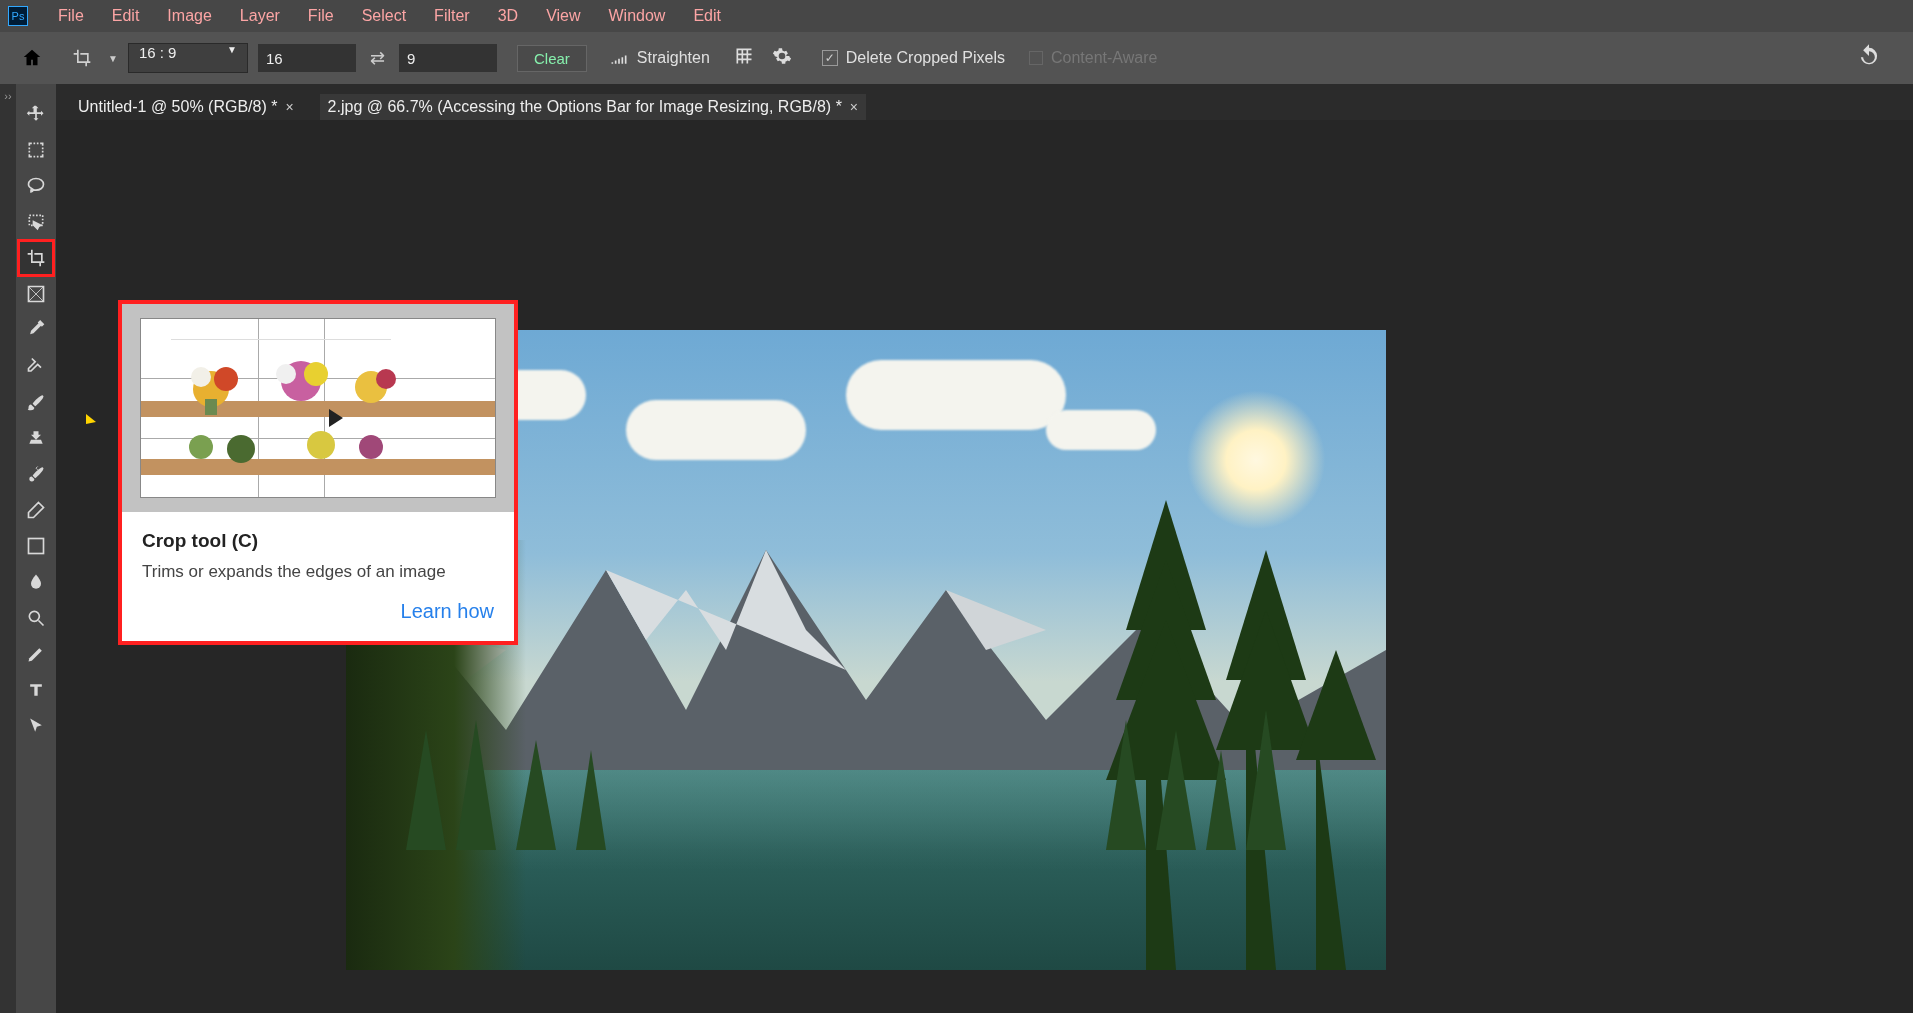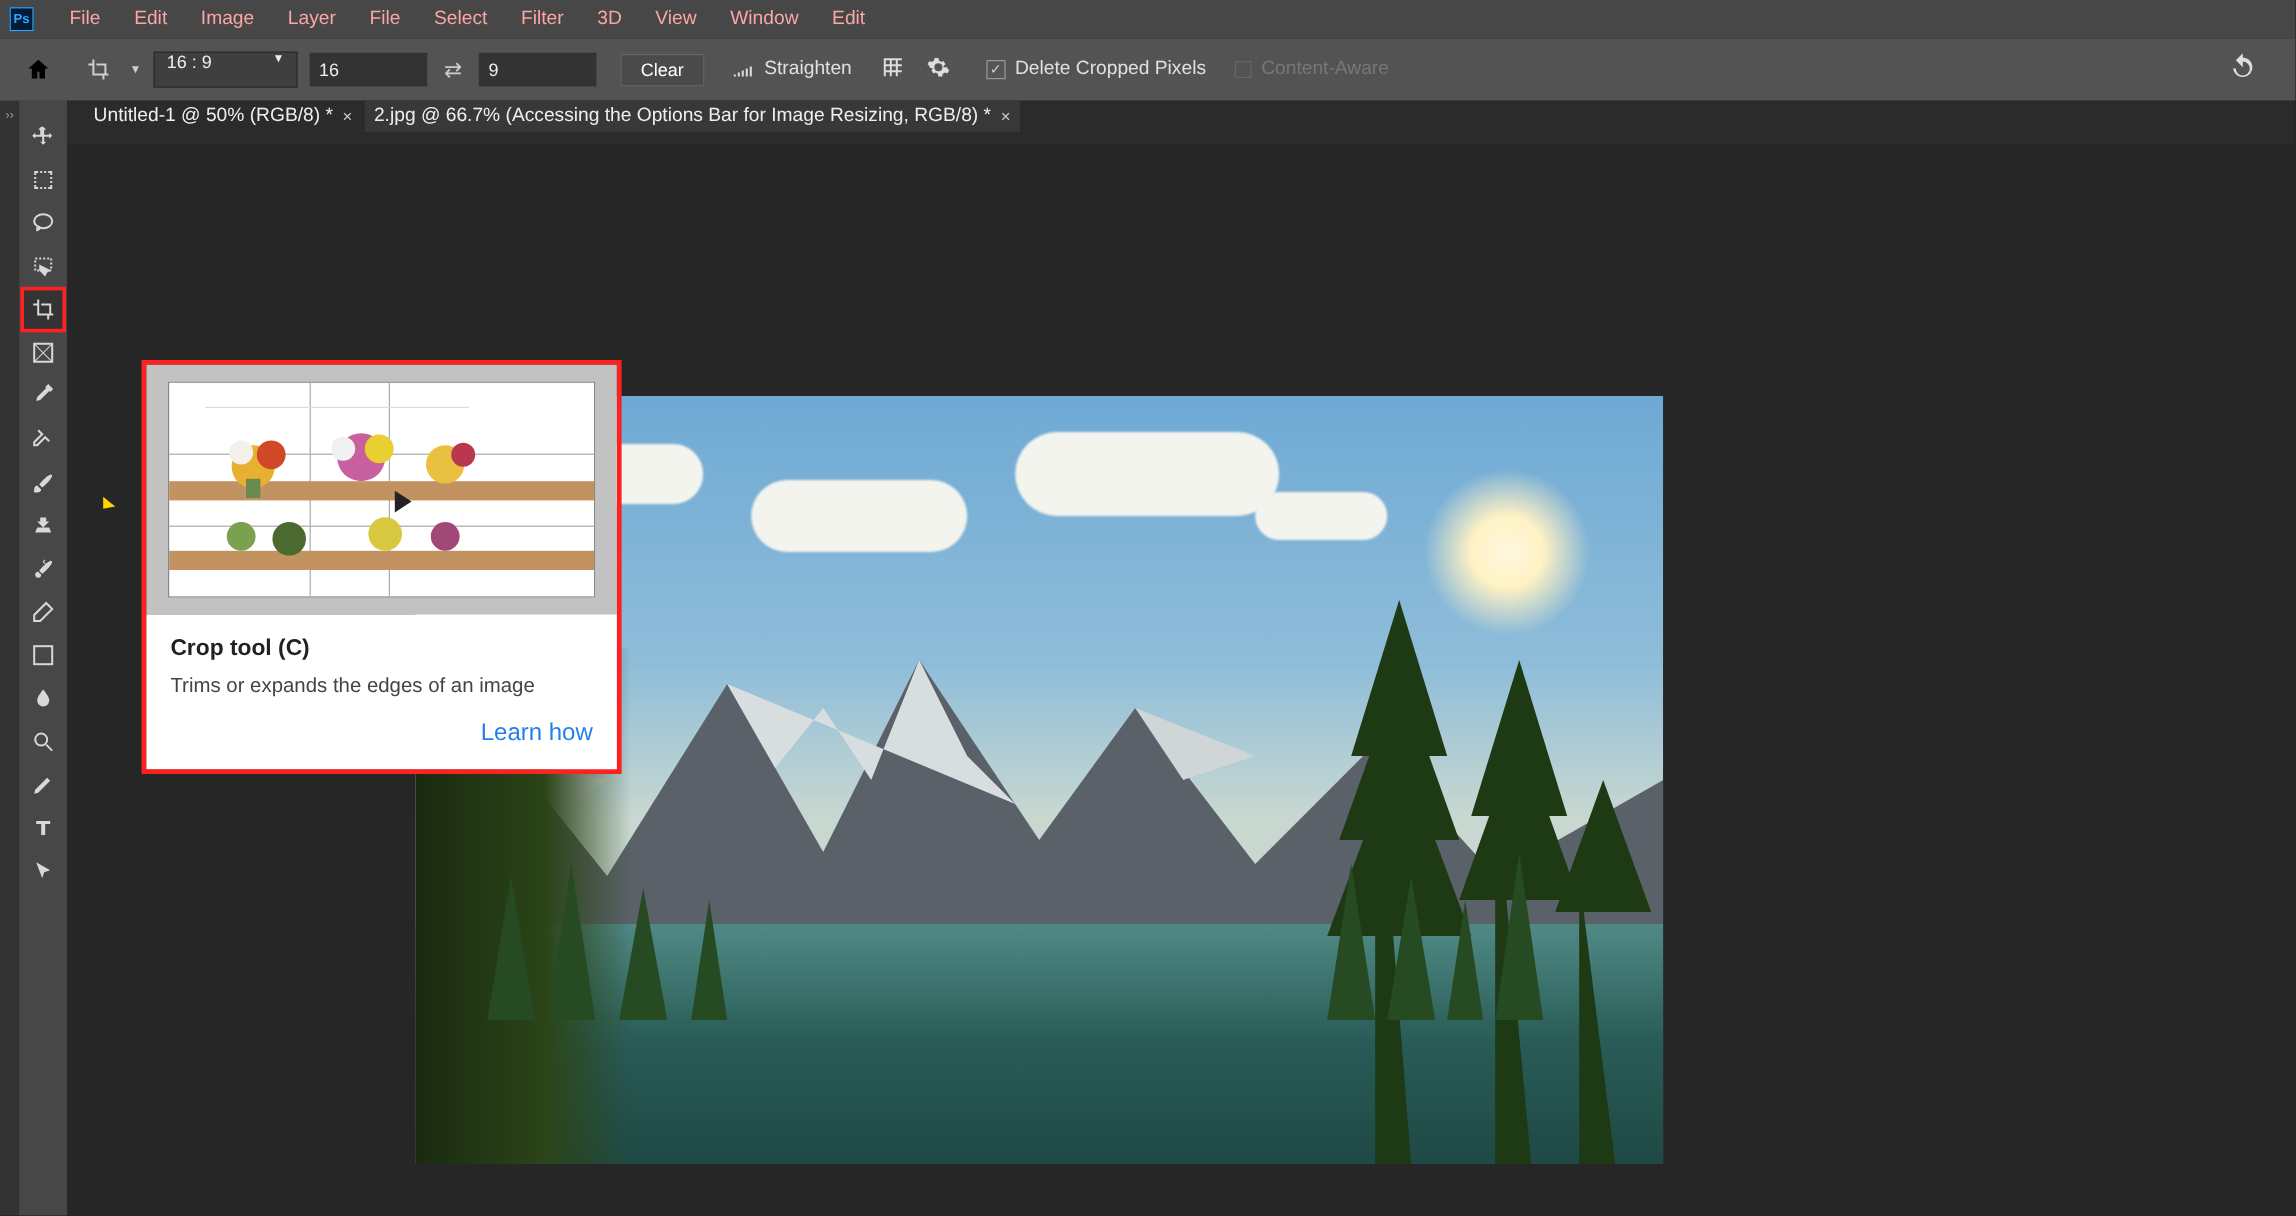--- a/index.html
+++ b/index.html
@@ -1,43 +1,43 @@
 <!DOCTYPE html>
 <html><head>
 <meta charset="utf-8">
 <style>
   * { box-sizing: border-box; margin: 0; padding: 0; font-family: "Segoe UI", Arial, sans-serif; }
   body { background: #262626; color: #e0e0e0; width: 1913px; height: 1013px; overflow: hidden; }
   .menubar { height: 32px; background: #474747; display: flex; align-items: center; padding-left: 8px; gap: 0; }
-  .ps-logo { width: 20px; height: 20px; background: #001c36; border:1px solid #31a8ff;color:#31a8ff; font-size: 11px; font-weight: bold; display: flex; align-items: center; justify-content: center; margin-right: 16px; }
+  .ps-logo { width: 20px; height: 20px; background: #001c36; border:1px solid #31a8ff;color:#31a8ff; font-size: 11px; font-weight: normal; display: flex; align-items: center; justify-content: center; margin-right: 16px; }
   .menu-item { padding: 4px 14px; font-size: 16px; color: #fca5a5; cursor: pointer; }
   .optionsbar { height: 52px; background: #535353; display: flex; align-items: center; padding-left: 12px; gap: 10px; }
   .home-btn { width: 40px; height: 40px; display:flex;align-items:center;justify-content:center;cursor:pointer; }
   .opt-icon { width:40px; display:flex; align-items:center; justify-content:center; cursor:pointer; }
   .opt-icon svg { fill:#d0d0d0; }
   .caret { font-size:10px; color:#ccc; margin-left:-4px;}
   .ratio-select { width:120px; height:30px; background:#3f3f3f; display:flex; align-items:flex-start; justify-content:space-between; padding:0 10px; font-size:15px; color:#eee; border:1px solid #2a2a2a;}
   .num-input { width:98px; height:28px; background:#333; color:#eee; padding:0 8px; font-size:15px; display:flex; align-items:center;}
   .swap { font-size:18px; color:#ccc; padding:0 4px; cursor:pointer;}
-  .clear-btn { padding:4px 16px; background:#4a4a4a; border:1px solid #666; font-size:15px; color:#ffffff; margin-left:10px; cursor:pointer;}
+  .clear-btn { padding:4px 16px; background:#4a4a4a; border:1px solid #666; font-size:15px; color:#86efac; margin-left:10px; cursor:pointer;}
   .straighten-wrap { display:flex; align-items:center; gap:8px; margin-left:12px; cursor:pointer;}
   .grid-icon, .gear-icon { cursor:pointer;}
   .checkbox-wrap { display:flex; align-items:center; gap:8px; margin-left:8px;}
   .chk { width:16px;height:16px;border:1px solid #999;background:#555;display:flex;align-items:center;justify-content:center;color:#ccc;font-size:12px;}
   .content-aware { color:#777; margin-left:14px; display:flex; gap:8px; align-items:center;}
   .reset-icon { margin-left:auto; margin-right:30px; cursor:pointer;}
 
   .main-row { display:flex; height: calc(1013px - 84px); }
   .left-gutter { width:16px; background:#333; display:flex; align-items:flex-start; justify-content:center; padding-top:6px; color:#999; font-size:11px;}
   .toolbox { width:40px; background:#474747; display:flex; flex-direction:column; align-items:center; padding-top:12px; gap:0;}
   .tool { width:36px; height:36px; display:flex; align-items:center; justify-content:center; cursor:pointer; position:relative;}
   .tool.active { outline:3px solid #ff2020; outline-offset:-2px; background:#333;}
   .tool svg { fill:#d8d8d8; }
   .workspace { flex:1; background:#262626; position:relative; display:flex; flex-direction:column;}
-  .tabs-row { height:36px; display:flex; align-items:flex-start; padding-left:14px; gap:2px; background:#2b2b2b; font-size:16px; color:#eee;}
+  .tabs-row { height:36px; display:flex; align-items:flex-end; padding-left:14px; gap:18px; background:#2b2b2b; font-size:16px; color:#eee;}
   .tab { display:flex; align-items:center; gap:8px; padding:4px 8px; cursor:pointer;}
   .tab.active { background:#383838; }
   .tab-close { color:#ccc; font-size:14px; cursor:pointer;}
   .canvas-area { flex:1; position:relative; overflow:hidden;}
   .canvas-img { position:absolute; left:290px; top:210px; width:1040px; height:640px; }
 
   
   .scene { position:absolute; left:0; top:0; width:100%; height:100%; overflow:hidden; }
   .sky { position:absolute; inset:0; background:linear-gradient(#6ea9d4 0%, #8fbdd9 35%, #c8d8d0 55%); }
   .sun { position:absolute; right:60px; top:60px; width:140px; height:140px; background:radial-gradient(circle,#fff8e0 0%,#fff2c4 30%,rgba(255,245,200,0) 70%); border-radius:50%;}

